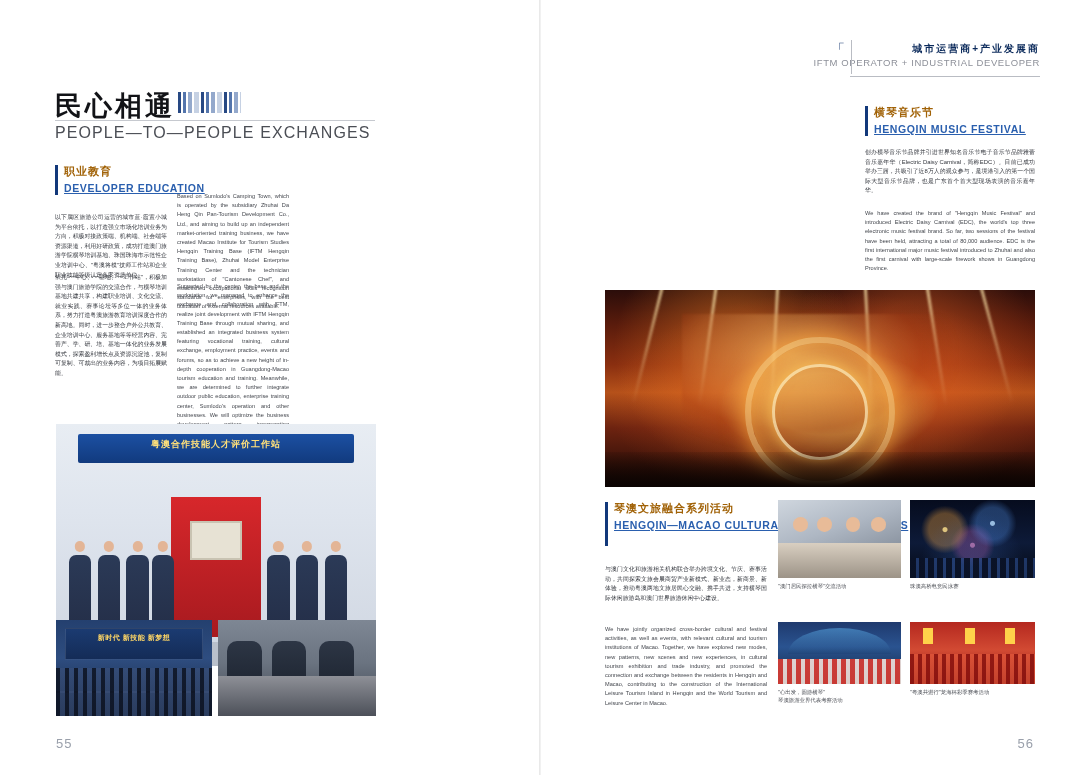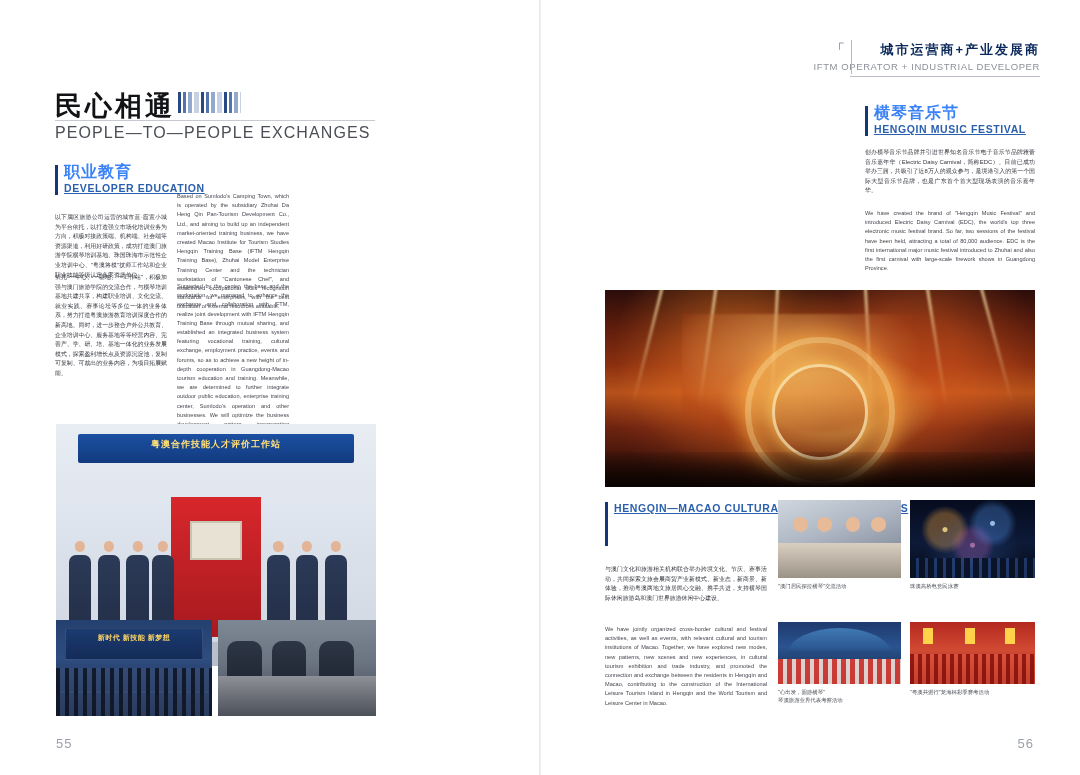--- a/index.html
+++ b/index.html
@@ -25,21 +25,21 @@
     position: absolute; left: 539px; top: 0; width: 2px; height: 775px;
     background: linear-gradient(to right, rgba(0,0,0,0.10), rgba(0,0,0,0.04));
   }
 
   
   .hdr {
     position: absolute; right: 40px; top: 42px;
     text-align: right;
   }
   .hdr-cn {
-    font-size: 13px; letter-spacing: 2px; color: #0b2a5b; font-weight: bold;
+    font-size: 10px; letter-spacing: 2px; color: #0b2a5b; font-weight: bold;
     line-height: 1.3;
   }
   .hdr-en {
     font-size: 9.5px; letter-spacing: 0.6px; color: #8d9099; margin-top: 2px;
   }
   .hdr-rule {
     position: absolute; right: 40px; top: 76px; width: 190px; height: 1px;
     background: #b9bcc3;
   }
   .hdr-bar {
@@ -76,21 +76,21 @@
 
   
   .sec {
     position: absolute;
   }
   .sec .bar {
     position: absolute; left: 0; top: 2px; width: 3px; height: 30px;
     background: #12387a;
   }
   .sec .cn {
-    margin-left: 9px; font-size: 16px; font-weight: bold; color: #3b82f6;
+    margin-left: 9px; font-size: 11px; font-weight: bold; color: #a16207;
     letter-spacing: 1px; line-height: 17px;
   }
   .sec .en {
     margin-left: 9px; font-size: 10.5px; font-weight: bold; color: #2a5fae;
     letter-spacing: 0.6px; line-height: 14px; margin-top: 1px; text-decoration: underline;
   }
   .sec.three .bar { height: 44px; }
 
   
   .col {
@@ -392,20 +392,21 @@
         <div class="beam" style="left:86%; transform: rotate(-15deg);"></div>
         <div class="body"></div>
         <div class="ring"></div>
         <div class="ring2"></div>
         <div class="bottom"></div>
       </div>
     </div>
 
     <div class="sec three" style="left:65px; top:500px;">
       <div class="bar"></div>
+      <div class="cn">琴澳文旅融合系列活动</div>
       <div class="en">HENGQIN—MACAO CULTURAL TOURISM ACTIVITIES</div>
     </div>
 
     <div class="col cn" style="left:65px; top:565px; width:162px;">与澳门文化和旅游相关机构联合举办跨境文化、节庆、赛事活动，共同探索文旅会展商贸产业新模式、新业态，新商景、新体验，推动粤澳两地文旅居民心交融、携手共进，支持横琴国际休闲旅游岛和澳门世界旅游休闲中心建设。</div>
     <div class="col en" style="left:65px; top:625px; width:162px;">We have jointly organized cross-border cultural and festival activities, as well as events, with relevant cultural and tourism institutions of Macao. Together, we have explored new modes, new patterns, new scenes and new experiences, in cultural tourism exhibition and trade industry, and promoted the connection and exchange between the residents in Hengqin and Macao, contributing to the construction of the International Leisure Tourism Island in Hengqin and the World Tourism and Leisure Center in Macao.</div>
 
     <div class="img" style="left:238px; top:500px; width:123px; height:78px;">
       <div class="photo ph-food">
         <div class="h" style="left:12%;"></div>
           <div class="h" style="left:32%;"></div>

